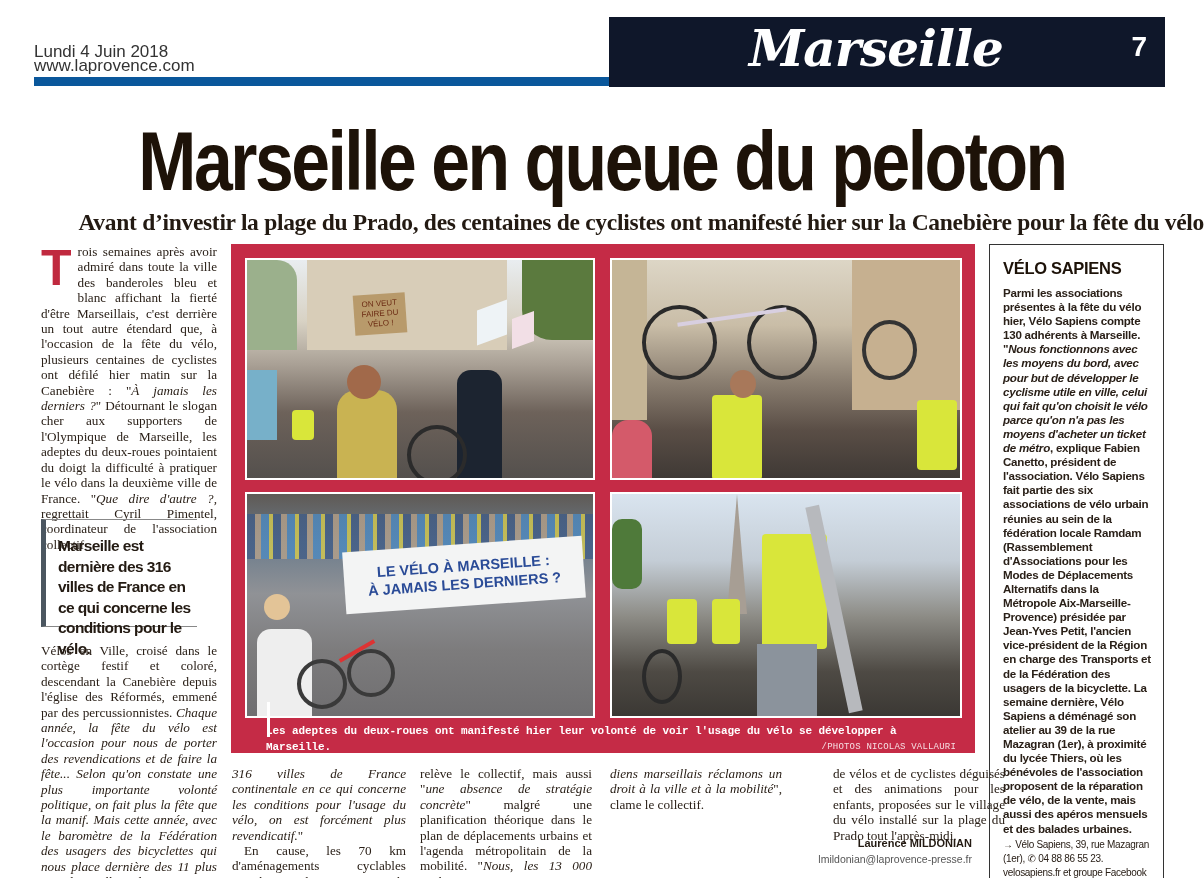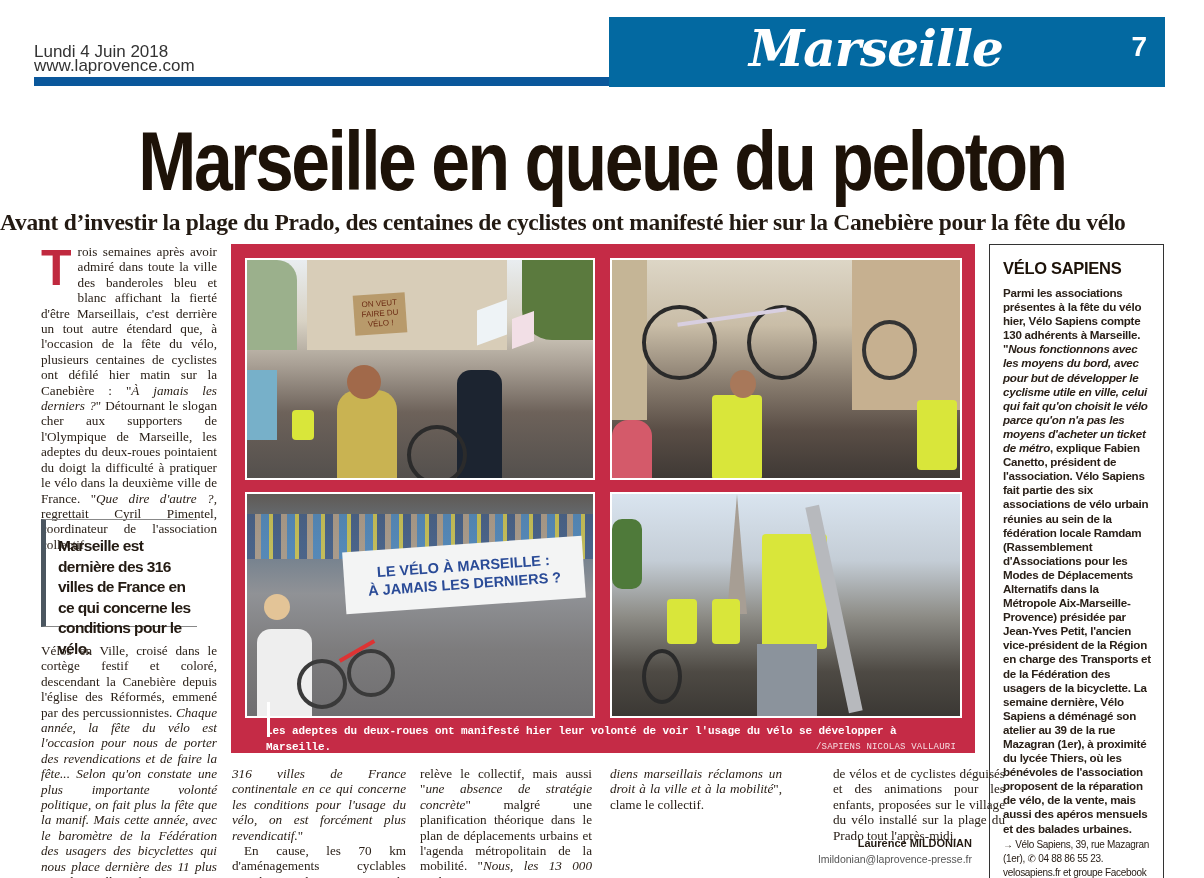--- a/index.html
+++ b/index.html
@@ -2,27 +2,27 @@
 <html><head>
 <meta charset="utf-8">
 <style>
   * { box-sizing: border-box; margin: 0; padding: 0; }
   html, body { width: 1204px; height: 878px; background: #fff; overflow: hidden; }
   body { position: relative; font-family: "DejaVu Serif", serif; color: #231a12; }
 
   
   .hdr-meta { position: absolute; left: 34px; top: 45px; font-family: "Liberation Sans", sans-serif; font-size: 17px; line-height: 14px; color: #333; }
   .hdr-rule { position: absolute; left: 34px; top: 77px; width: 576px; height: 9px; background: #0a579b; }
-  .hdr-band { position: absolute; left: 609px; top: 17px; width: 556px; height: 70px; background: #0369a1; }
+  .hdr-band { position: absolute; left: 609px; top: 17px; width: 556px; height: 70px; background: #0f172a; }
   .hdr-section { position: absolute; left: 140px; top: 2px; font-family: "DejaVu Serif", serif; font-style: italic; font-weight: bold; font-size: 50px; letter-spacing: -1px; color: #fff; }
   .hdr-page { position: absolute; right: 18px; top: 14px; font-family: "Liberation Sans", sans-serif; font-weight: bold; font-size: 28px; color: #fff; }
 
   
   .headline { position: absolute; left: 0; top: 116px; width: 1204px; text-align: center; font-family: "Liberation Sans", sans-serif; font-weight: bold; font-size: 84px; line-height: 90px; letter-spacing: -3px; color: #1d1208; transform: scaleX(0.83); transform-origin: 602px 0; }
-  .subhead { position: absolute; left: 0; top: 207px; width: 1204px; text-align: left; font-family: "Liberation Serif", serif; font-size: 23.5px; line-height: 30px; color: #231a12; letter-spacing: -0.3px; }
+  .subhead { position: absolute; left: 0; top: 207px; width: 1204px; text-align: right; font-family: "Liberation Serif", serif; font-size: 23.5px; line-height: 30px; color: #231a12; letter-spacing: -0.3px; }
 
   
   .col { position: absolute; font-family: "Liberation Serif", serif; font-size: 13.2px; line-height: 15.4px; text-align: justify; color: #2a2018; hyphens: auto; }
   .col i { font-style: italic; }
   .c1a { left: 41px; top: 244px; width: 176px; }
   .dropcap { float: left; font-family: "Liberation Sans", sans-serif; font-weight: bold; font-size: 50px; line-height: 42px; color: #c0293f; margin: 3px 6px 0 0; height: 44px; }
 
   .pull { position: absolute; left: 41px; top: 519px; width: 156px; height: 108px; border-left: 5px solid #4b5660; border-top: 1px solid #888; border-bottom: 1px solid #888; padding: 16px 0 0 12px; font-family: "Liberation Sans", sans-serif; font-weight: bold; font-size: 15.5px; line-height: 20.5px; color: #231a12; letter-spacing: -0.6px; transform-origin: 0 0; }
 
   .c1b { left: 41px; top: 643px; width: 176px; }
@@ -129,21 +129,21 @@
     <div class="vest" style="left:55px;top:105px;width:30px;height:45px;"></div>
     <div class="vest" style="left:100px;top:105px;width:28px;height:45px;"></div>
     <div class="vest" style="left:150px;top:40px;width:65px;height:115px;"></div>
     <div class="ph-shape" style="left:145px;top:150px;width:60px;height:76px;background:#8b939c;"></div>
     <div class="ph-shape" style="left:215px;top:10px;width:14px;height:210px;background:#b7b9bd;transform:rotate(-12deg);"></div>
     <div class="wheel" style="left:30px;top:155px;width:40px;height:55px;border-color:#2a2a2a;"></div>
   </div>
   <div class="caption-bar"></div>
   <div class="caption">
     <span>Les adeptes du deux-roues ont manifesté hier leur volonté de voir l'usage du vélo se développer à Marseille.</span>
-    <span class="credit">/SAPIENS NICOLAS VALLAURI</span>
+    <span class="credit">/PHOTOS NICOLAS VALLAURI</span>
   </div>
 </div>
 
 <div class="col c2">
   <i>316 villes de France continentale en ce qui concerne les conditions pour l'usage du vélo, on est forcément plus revendicatif.</i><span>"</span><br>
   <span class="indent"></span><span>En cause, les 70 km d'aménagements cyclables "</span><i>totalement discontinus et très mal réalisés</i>
 </div>
 <div class="col c3">
   <span>relève le collectif, mais aussi "</span><i>une absence de stratégie concrète</i><span>" malgré une planification théorique dans le plan de déplacements urbains et l'agenda métropolitain de la mobilité. "</span><i>Nous, les 13 000 cyclistes quoti-</i>
 </div>

